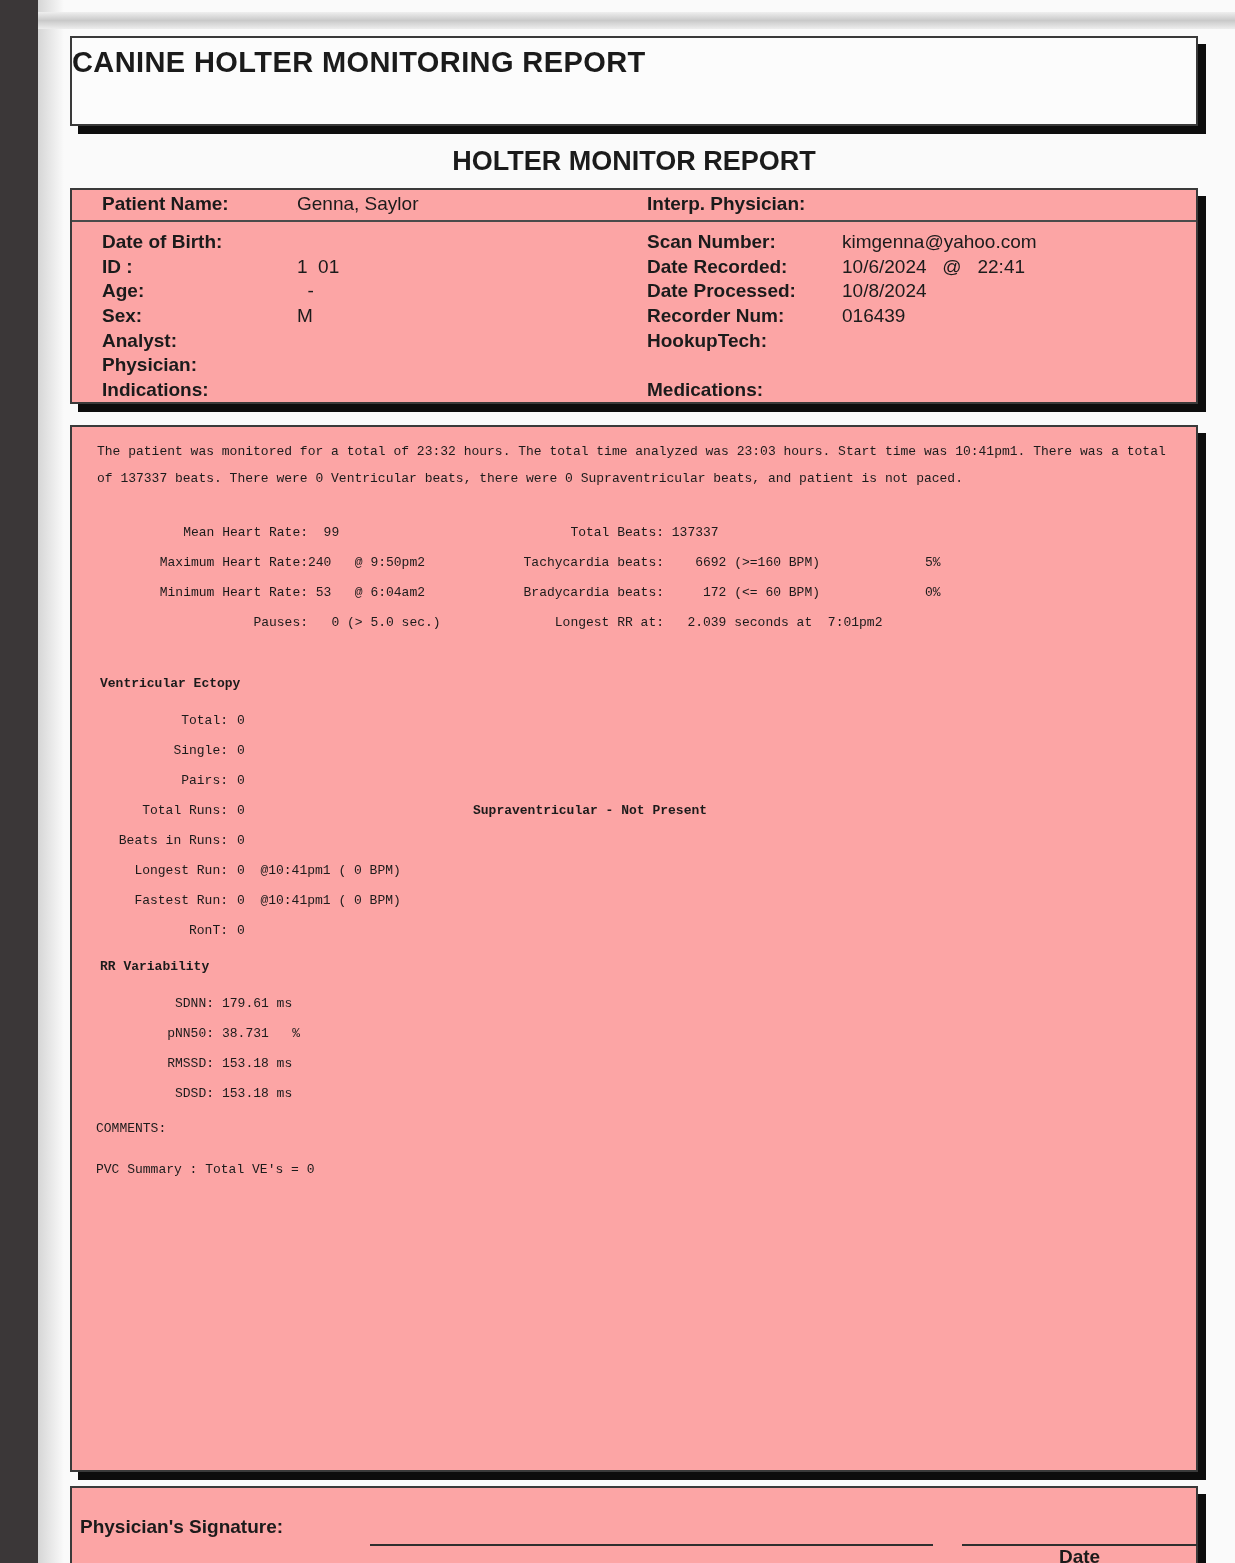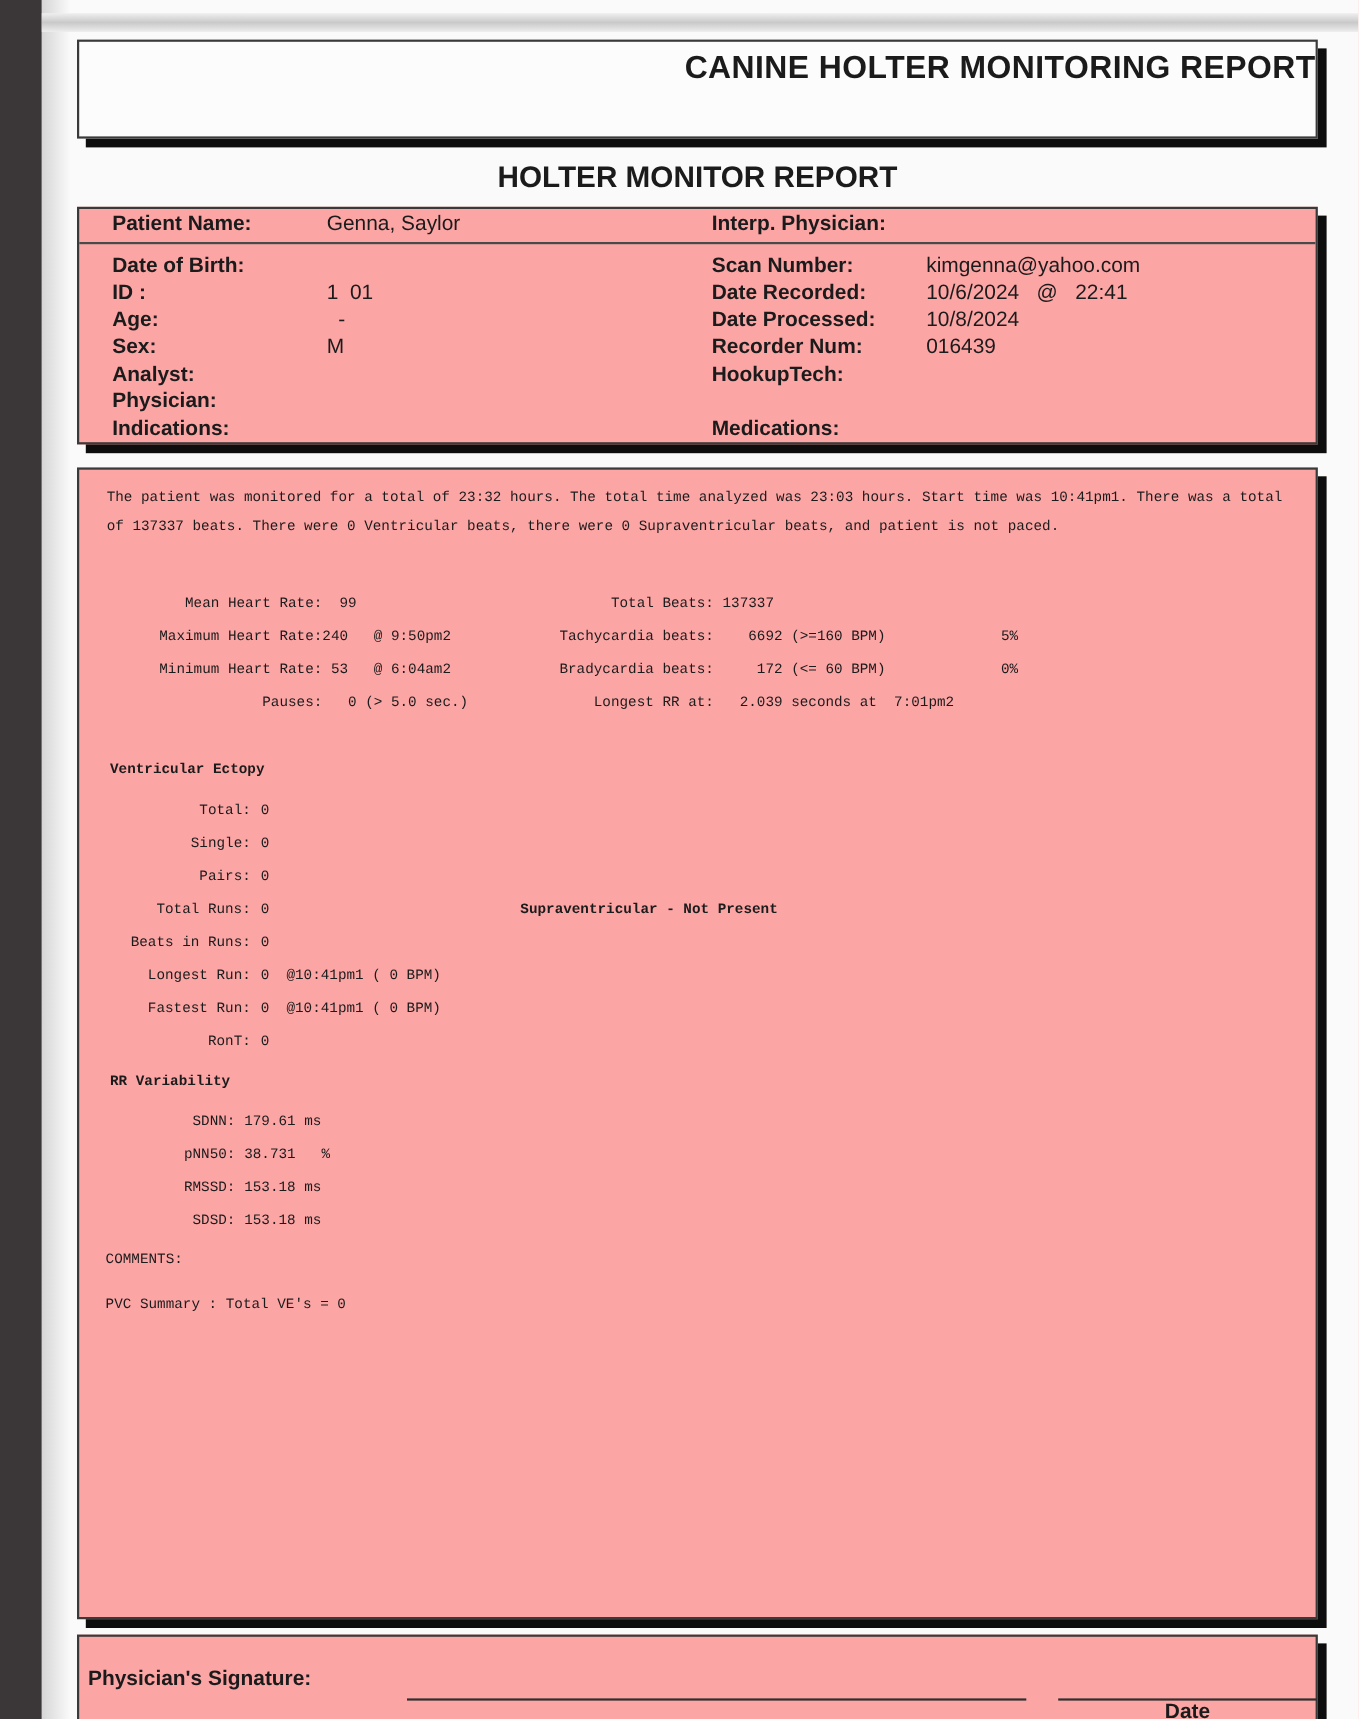--- a/index.html
+++ b/index.html
@@ -6,21 +6,21 @@
   .page{position:relative;width:1235px;height:1563px;background:#fafafa;overflow:hidden;
         font-family:"Liberation Sans",sans-serif;color:#1b1b1b;}
   .left-strip{position:absolute;left:0;top:0;width:38px;height:1563px;background:#3b3738;}
   .strip-fade{position:absolute;left:38px;top:0;width:26px;height:1563px;
         background:linear-gradient(to right,#d6d6d6,rgba(250,250,250,0));}
   .top-band{position:absolute;left:38px;top:12px;width:1197px;height:17px;
         background:linear-gradient(to bottom,#efefef,#c9c9c9 50%,#ededed);}
 
   .doc-box{position:absolute;border:2px solid #3a3a3a;box-shadow:8px 8px 0 #0d0d0d;background:#fca5a5;}
 
-  .header-box{left:70px;top:36px;width:1124px;height:86px;background:#fcfcfc;text-align:right;}
+  .header-box{left:70px;top:36px;width:1124px;height:86px;background:#fcfcfc;text-align:left;}
   .header-title{margin-top:8px;font-size:29px;font-weight:bold;letter-spacing:.4px;line-height:32px;}
   .header-site{margin-top:7px;font-size:23px;font-weight:bold;line-height:26px;}
 
   .report-title{position:absolute;left:70px;top:146px;width:1128px;text-align:center;
         font-size:27px;font-weight:bold;}
 
   .patient-box{left:70px;top:188px;width:1124px;height:212px;font-size:19px;overflow:hidden;}
   .pt-header{position:relative;height:30px;border-bottom:2px solid #4a4a4a;}
   .pt-header span{position:absolute;top:3px;white-space:pre;}
   .ph-left-label{left:30px;font-weight:bold;}
@@ -30,21 +30,21 @@
   .pt-body{position:relative;}
   .pcol{position:absolute;top:8px;}
   .pcol-left{left:30px;}
   .pcol-right{left:575px;}
   .prow{height:24.7px;line-height:24.7px;white-space:pre;}
   .plabel{display:inline-block;width:195px;font-weight:bold;}
   .pvalue{white-space:pre;}
 
   .main-box{left:70px;top:425px;width:1124px;height:1043px;font-size:13px;overflow:hidden;font-family:Liberation Mono, monospace;}
   .para{margin:11px 26px 0 25px;line-height:27px;}
-  .stats{margin-top:42px;}
+  .stats{margin-top:26px;padding-left:15px;}
   .srow{position:relative;height:30px;line-height:30px;padding-left:25px;}
   .s-left-label{display:inline-block;width:196px;text-align:right;white-space:pre;}
   .s-left-value{white-space:pre;}
   .s-right{position:absolute;left:352px;top:0;}
   .s-right-label{display:inline-block;width:225px;text-align:right;white-space:pre;}
   .s-right-value{white-space:pre;}
   .s-pct{position:absolute;left:838px;top:0;}
 
   .sec-heading{margin:34px 0 10px 28px;font-weight:bold;line-height:24px;}
   .rr-heading{margin-top:9px;}

